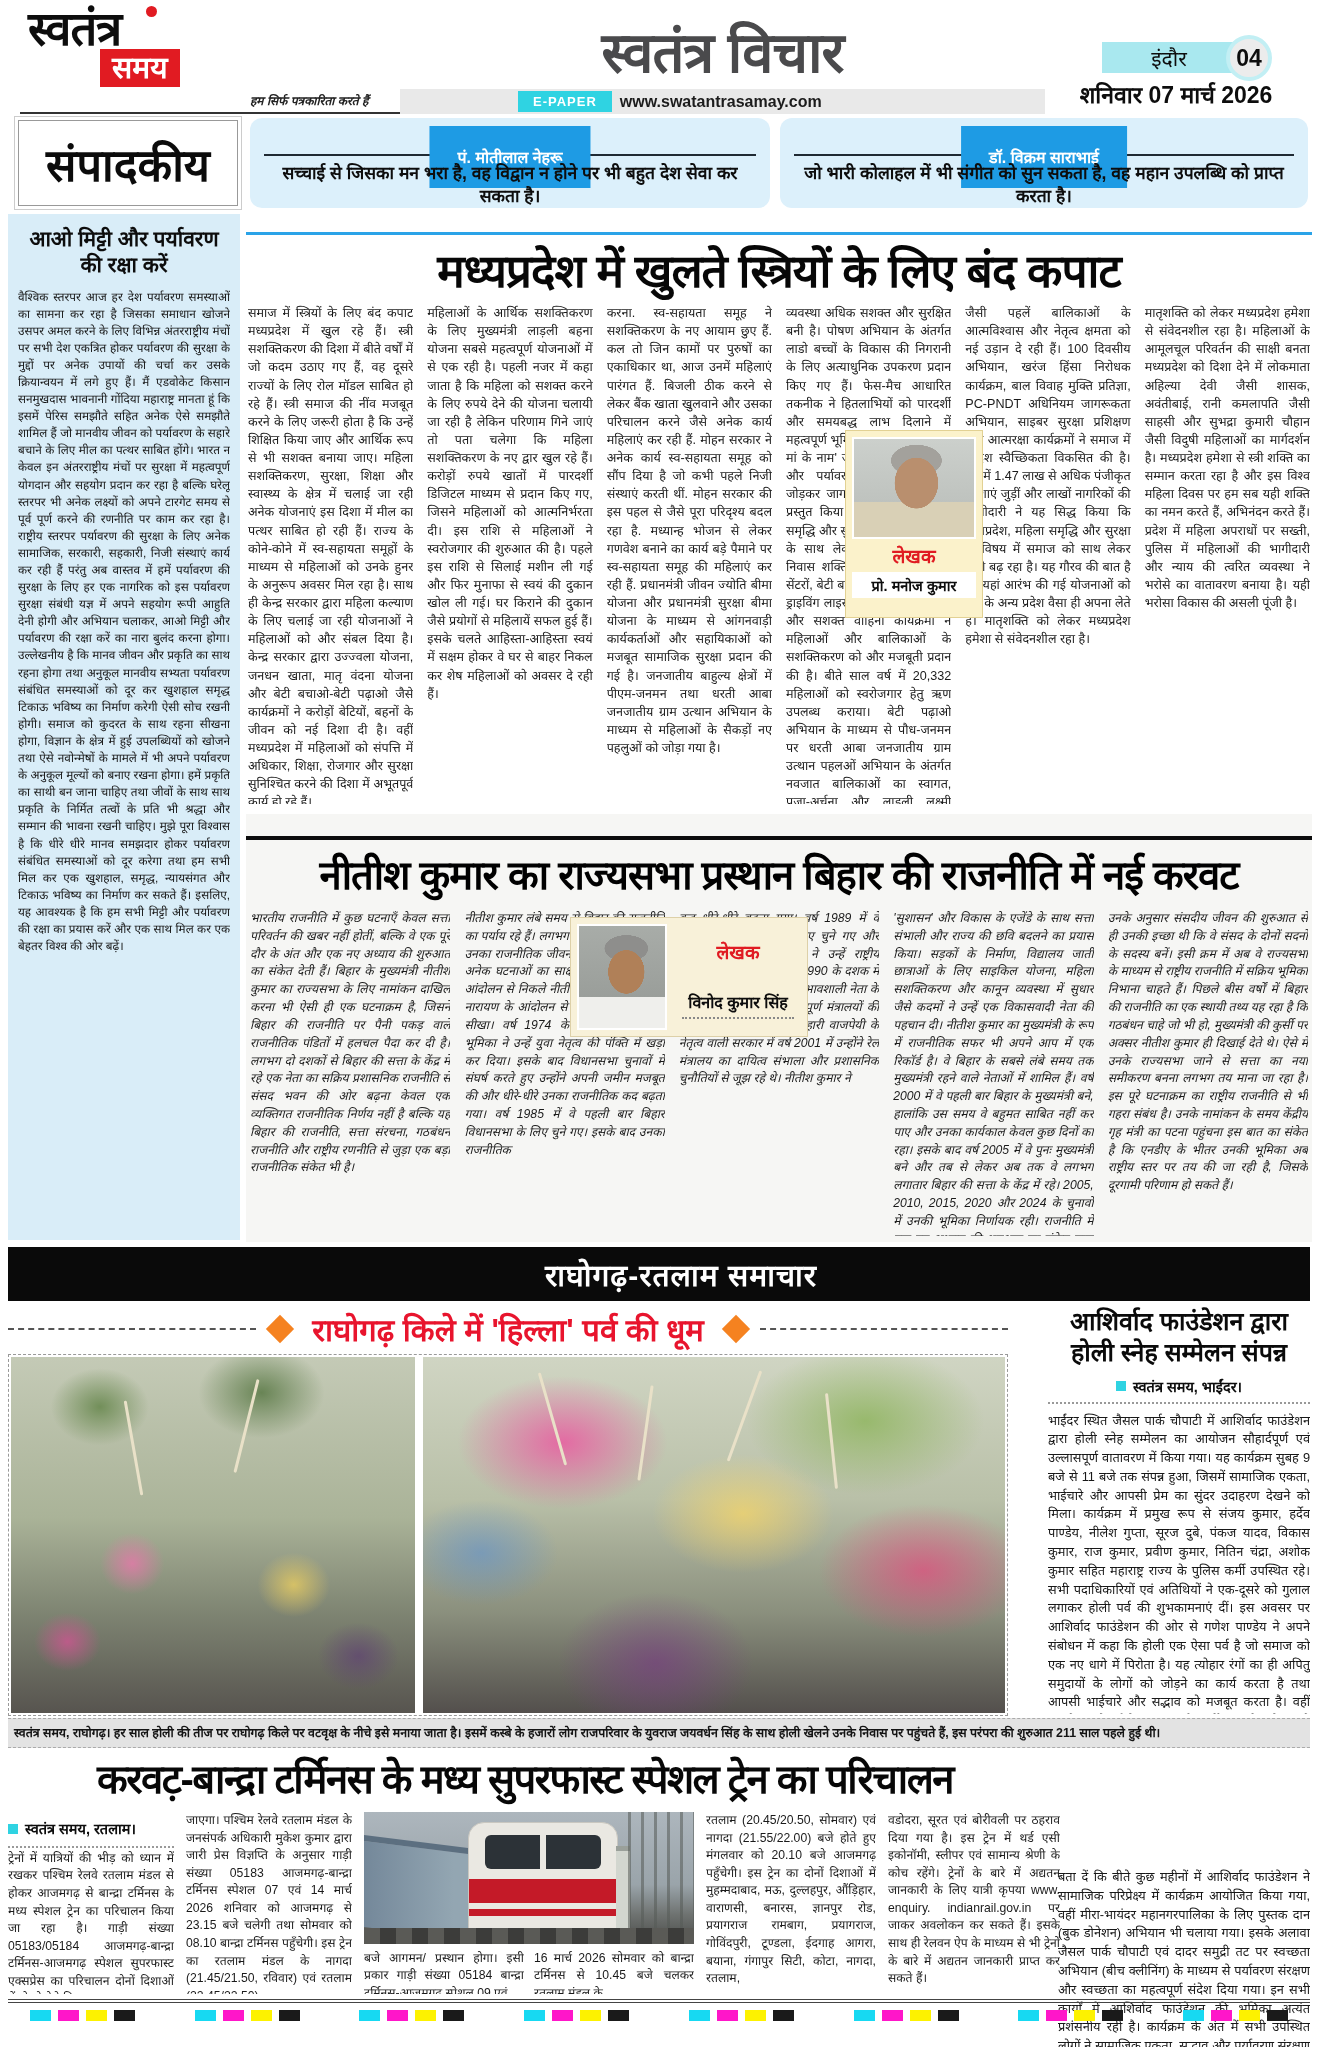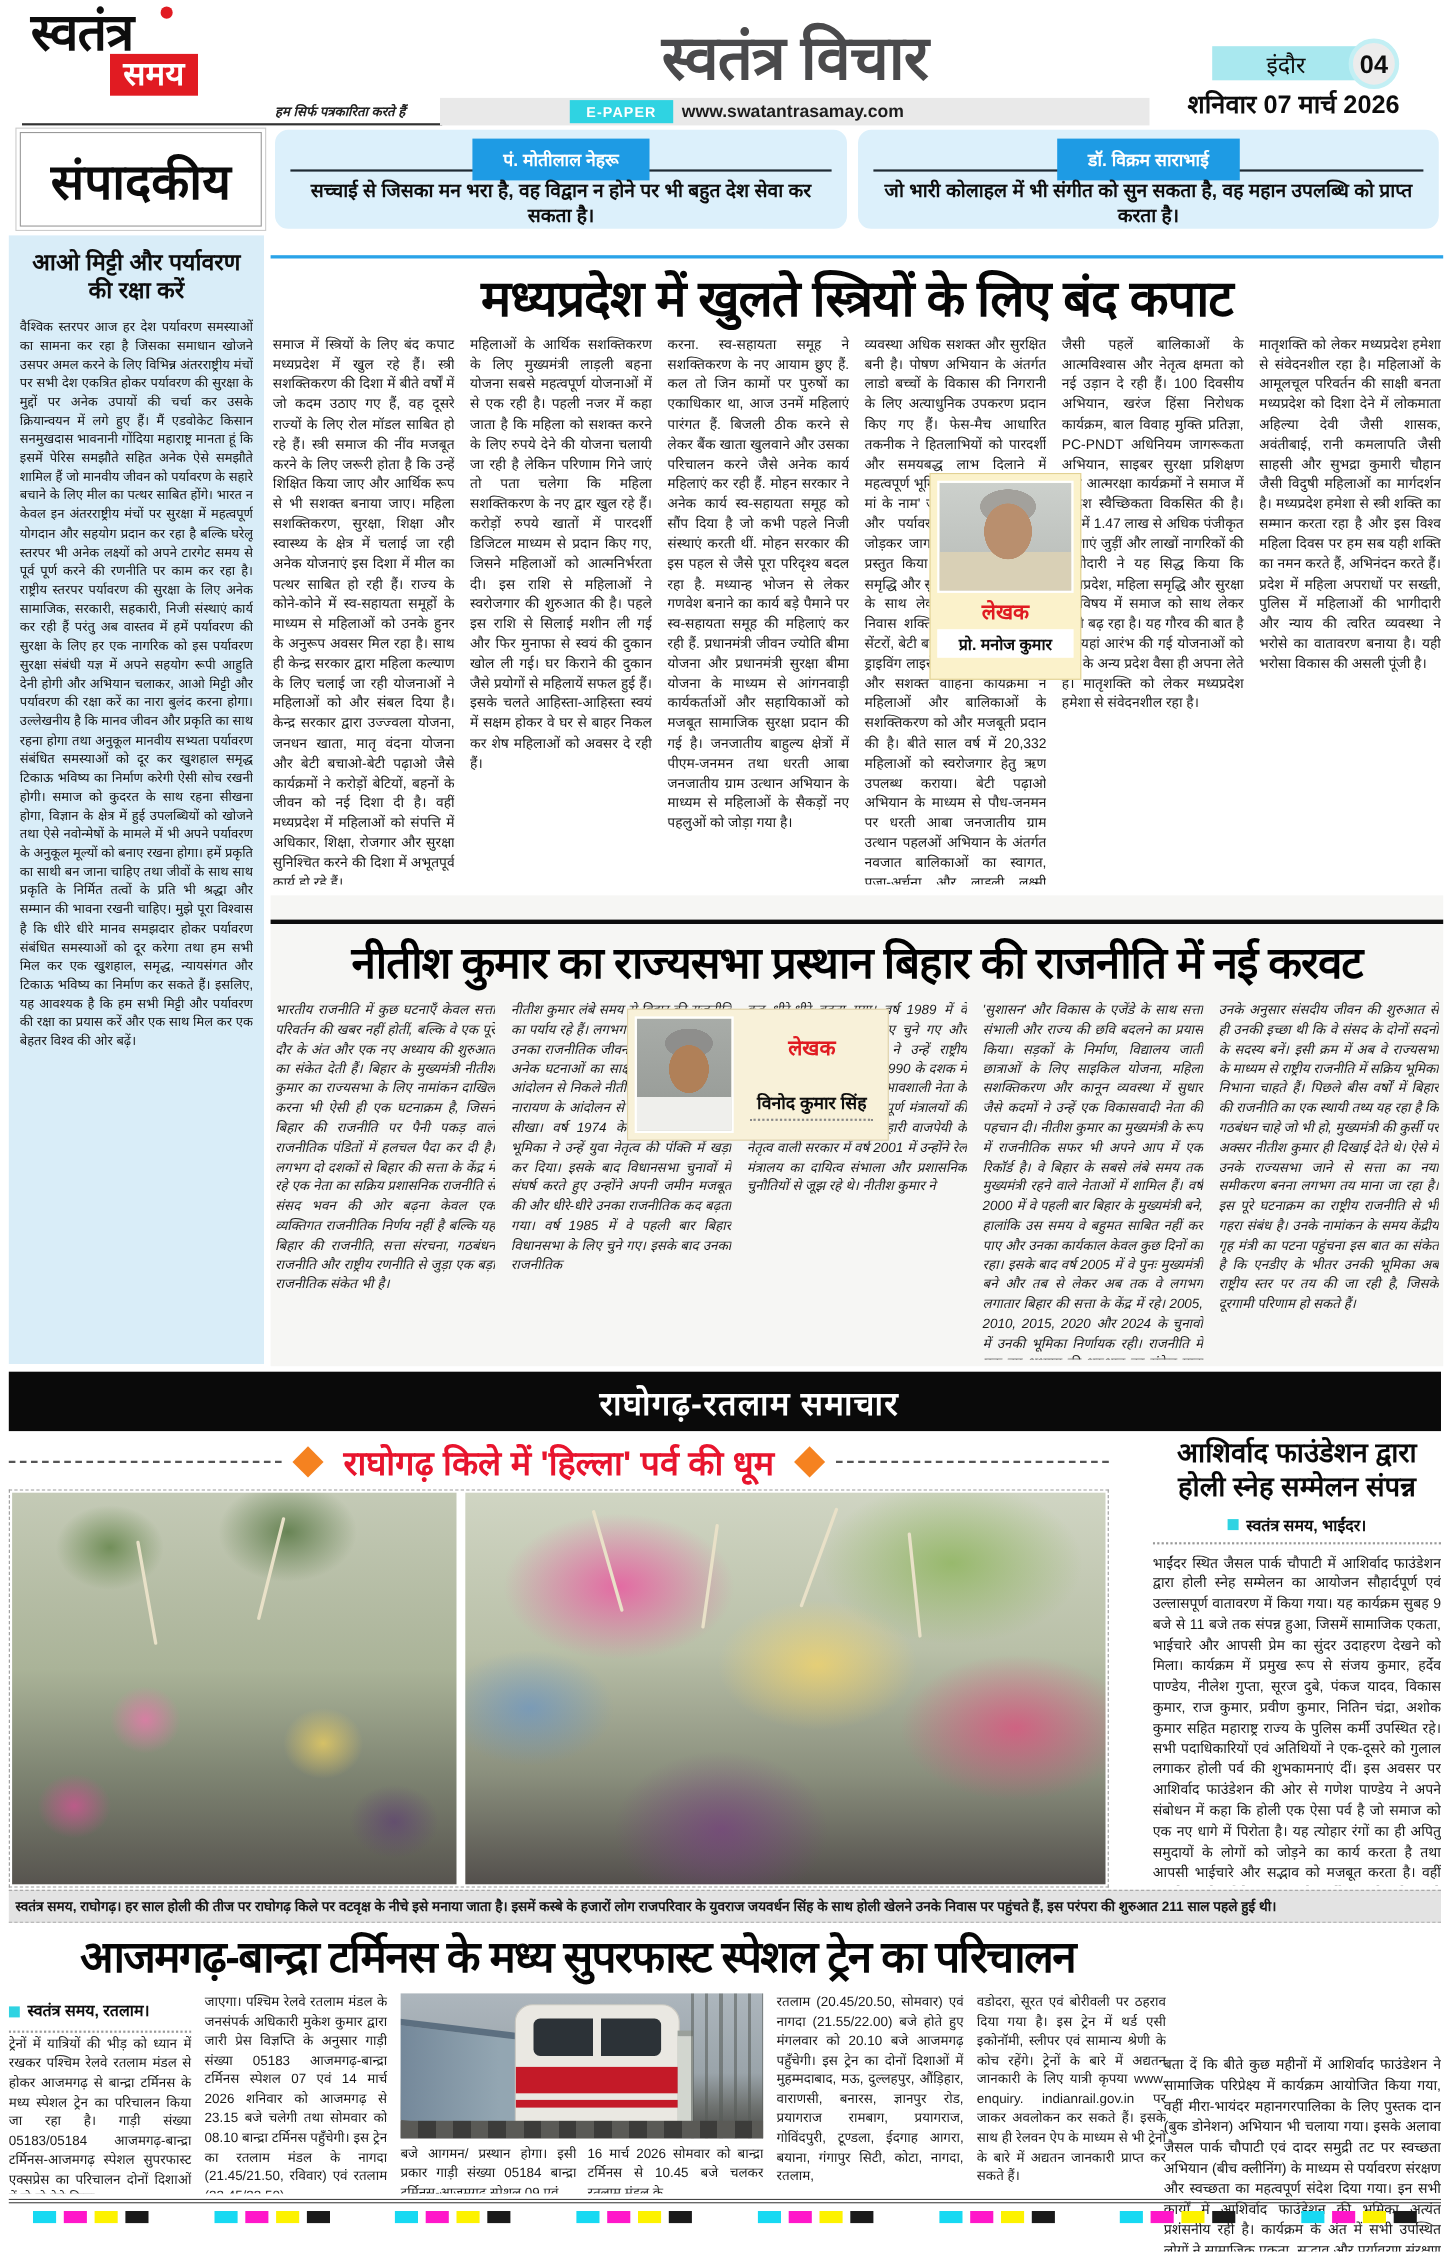--- a/index.html
+++ b/index.html
@@ -39,21 +39,21 @@
   .edit-head{font-size:21px;font-weight:800;text-align:center;line-height:1.25;color:#0d0d0d;}
   .edit-body{margin-top:10px;font-size:11.8px;line-height:1.45;text-align:justify;color:#161616;height:930px;overflow:hidden;}
 
   
   .mp{position:absolute;left:246px;top:114px;width:1066px;height:694px;}
   .quote-box{position:absolute;top:4px;height:90px;background:#dcf0fb;border-radius:12px;}
   .quote-box.q1{left:4px;width:520px;}
   .quote-box.q2{left:534px;width:528px;}
   .quote-line{position:absolute;top:36px;left:14px;right:14px;height:2px;background:#1f2a33;}
   .quote-badge{position:absolute;top:8px;left:50%;transform:translateX(-50%);background:#1e9be4;color:#fff;
-               font-size:16px;font-weight:800;padding:8px 28px;white-space:nowrap;text-align:right;}
+               font-size:16px;font-weight:800;padding:20px 28px;white-space:nowrap;text-align:right;}
   .quote-text{position:absolute;top:44px;left:16px;right:16px;text-align:center;font-size:17.5px;font-weight:700;line-height:1.3;color:#0d0d0d;}
   .blue-rule{position:absolute;left:0;top:118px;width:100%;height:3px;background:#2aa3e8;}
   .mp-headline{position:absolute;left:0;top:124px;width:100%;text-align:center;font-size:46px;font-weight:800;
                color:#070707;letter-spacing:-1px;white-space:nowrap;overflow:hidden;}
   .mp-cols{position:absolute;left:2px;top:190px;right:2px;bottom:4px;display:flex;gap:14px;}
   .body-col{flex:1;font-size:12.6px;line-height:1.44;text-align:justify;color:#1a1a1a;overflow:hidden;}
   .author-card{position:absolute;left:599px;top:316px;width:138px;height:188px;background:#fbf2cb;
                border:1px solid #e2d193;padding:6px;display:flex;flex-direction:column;}
   .author-photo{height:102px;border:2px solid #fff;background:
       radial-gradient(36px 42px at 52% 45%, #b98f6e 60%, transparent 61%),
@@ -266,21 +266,21 @@
       <span class="byline-bullet"></span>
       <span class="byline-text">स्वतंत्र समय, भाईंदर।</span>
     </div>
     <div class="ash-body" style="height:318px;">भाईंदर स्थित जैसल पार्क चौपाटी में आशिर्वाद फाउंडेशन द्वारा होली स्नेह सम्मेलन का आयोजन सौहार्दपूर्ण एवं उल्लासपूर्ण वातावरण में किया गया। यह कार्यक्रम सुबह 9 बजे से 11 बजे तक संपन्न हुआ, जिसमें सामाजिक एकता, भाईचारे और आपसी प्रेम का सुंदर उदाहरण देखने को मिला। कार्यक्रम में प्रमुख रूप से संजय कुमार, हर्देव पाण्डेय, नीलेश गुप्ता, सूरज दुबे, पंकज यादव, विकास कुमार, राज कुमार, प्रवीण कुमार, नितिन चंद्रा, अशोक कुमार सहित महाराष्ट्र राज्य के पुलिस कर्मी उपस्थित रहे। सभी पदाधिकारियों एवं अतिथियों ने एक-दूसरे को गुलाल लगाकर होली पर्व की शुभकामनाएं दीं। इस अवसर पर आशिर्वाद फाउंडेशन की ओर से गणेश पाण्डेय ने अपने संबोधन में कहा कि होली एक ऐसा पर्व है जो समाज को एक नए धागे में पिरोता है। यह त्योहार रंगों का ही अपितु समुदायों के लोगों को जोड़ने का कार्य करता है तथा आपसी भाईचारे और सद्भाव को मजबूत करता है। वहीं फाउंडेशन के नीलेश गुप्ता और हर्देव पाण्डेय ने अपने विचार व्यक्त करते हुए सामाजिक सौहार्द, समन्वय और प्रेम की भावना को महत्व देते हुए यह परंपरा जारी रखने की बात कही। उन्होंने कहा कि ऐसे आयोजनों से समाज में सकारात्मक संदेश जाता है और लोगों के बीच आपसी मेलजोल बढ़ता है।</div>
   </aside>
   <aside class="ashirvad-b">
     <div class="ash-body" style="height:238px;margin-top:0;">बता दें कि बीते कुछ महीनों में आशिर्वाद फाउंडेशन ने सामाजिक परिप्रेक्ष्य में कार्यक्रम आयोजित किया गया, वहीं मीरा-भायंदर महानगरपालिका के लिए पुस्तक दान (बुक डोनेशन) अभियान भी चलाया गया। इसके अलावा जैसल पार्क चौपाटी एवं दादर समुद्री तट पर स्वच्छता अभियान (बीच क्लीनिंग) के माध्यम से पर्यावरण संरक्षण और स्वच्छता का महत्वपूर्ण संदेश दिया गया। इन सभी कार्यों में आशिर्वाद फाउंडेशन की भूमिका अत्यंत प्रशंसनीय रही है। कार्यक्रम के अंत में सभी उपस्थित लोगों ने सामाजिक एकता, सद्भाव और पर्यावरण संरक्षण के लिए निरंतर कार्य करने का संकल्प लिया।</div>
   </aside>
 
   <section class="train">
-    <h2 class="train-headline" style="margin:0;">आजमगढ़-बान्द्रा टर्मिनस के मध्य सुपरफास्ट स्पेशल ट्रेन का परिचालन</h2>
+    <h2 class="train-headline" style="margin:0;">करवट़-बान्द्रा टर्मिनस के मध्य सुपरफास्ट स्पेशल ट्रेन का परिचालन</h2>
     <div class="train-row">
       <div class="train-col">
         <div class="byline-row" style="justify-content:flex-start;">
           <span class="byline-bullet"></span>
           <span class="byline-text">स्वतंत्र समय, रतलाम।</span>
         </div>
         <div>ट्रेनों में यात्रियों की भीड़ को ध्यान में रखकर पश्चिम रेलवे रतलाम मंडल से होकर आजमगढ़ से बान्द्रा टर्मिनस के मध्य स्पेशल ट्रेन का परिचालन किया जा रहा है। गाड़ी संख्या 05183/05184 आजमगढ़-बान्द्रा टर्मिनस-आजमगढ़ स्पेशल सुपरफास्ट एक्सप्रेस का परिचालन दोनों दिशाओं में दो-दो फेरे किया</div>
       </div>
       <div class="train-col">जाएगा। पश्चिम रेलवे रतलाम मंडल के जनसंपर्क अधिकारी मुकेश कुमार द्वारा जारी प्रेस विज्ञप्ति के अनुसार गाड़ी संख्या 05183 आजमगढ़-बान्द्रा टर्मिनस स्पेशल 07 एवं 14 मार्च 2026 शनिवार को आजमगढ़ से 23.15 बजे चलेगी तथा सोमवार को 08.10 बान्द्रा टर्मिनस पहुँचेगी। इस ट्रेन का रतलाम मंडल के नागदा (21.45/21.50, रविवार) एवं रतलाम (22.45/22.50)</div>
       <div class="train-center">

